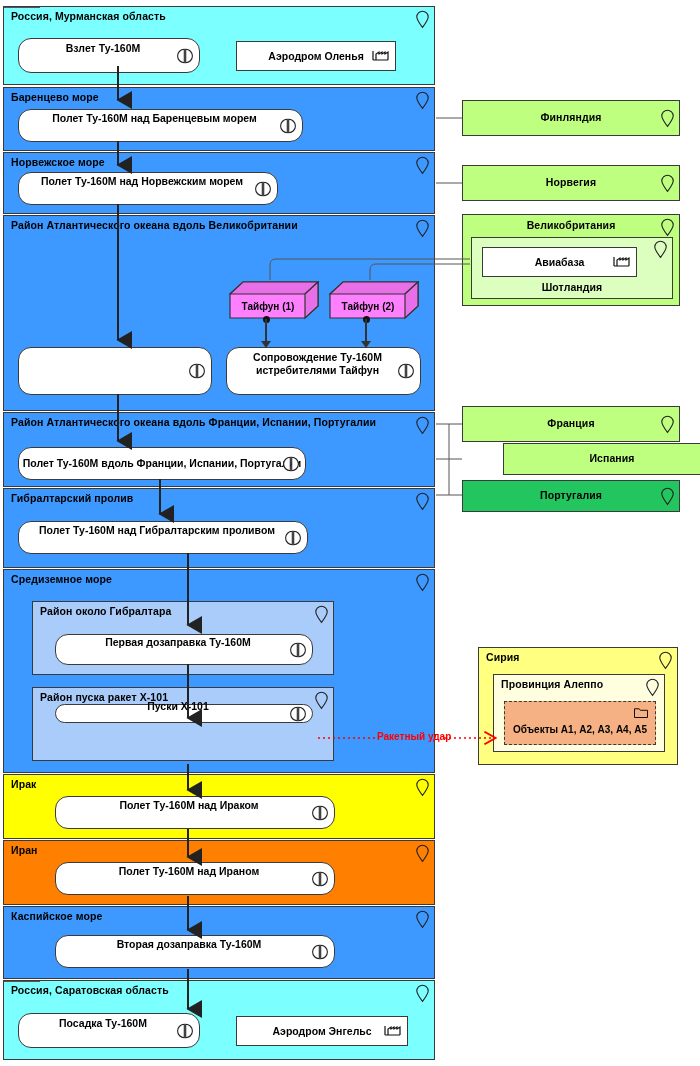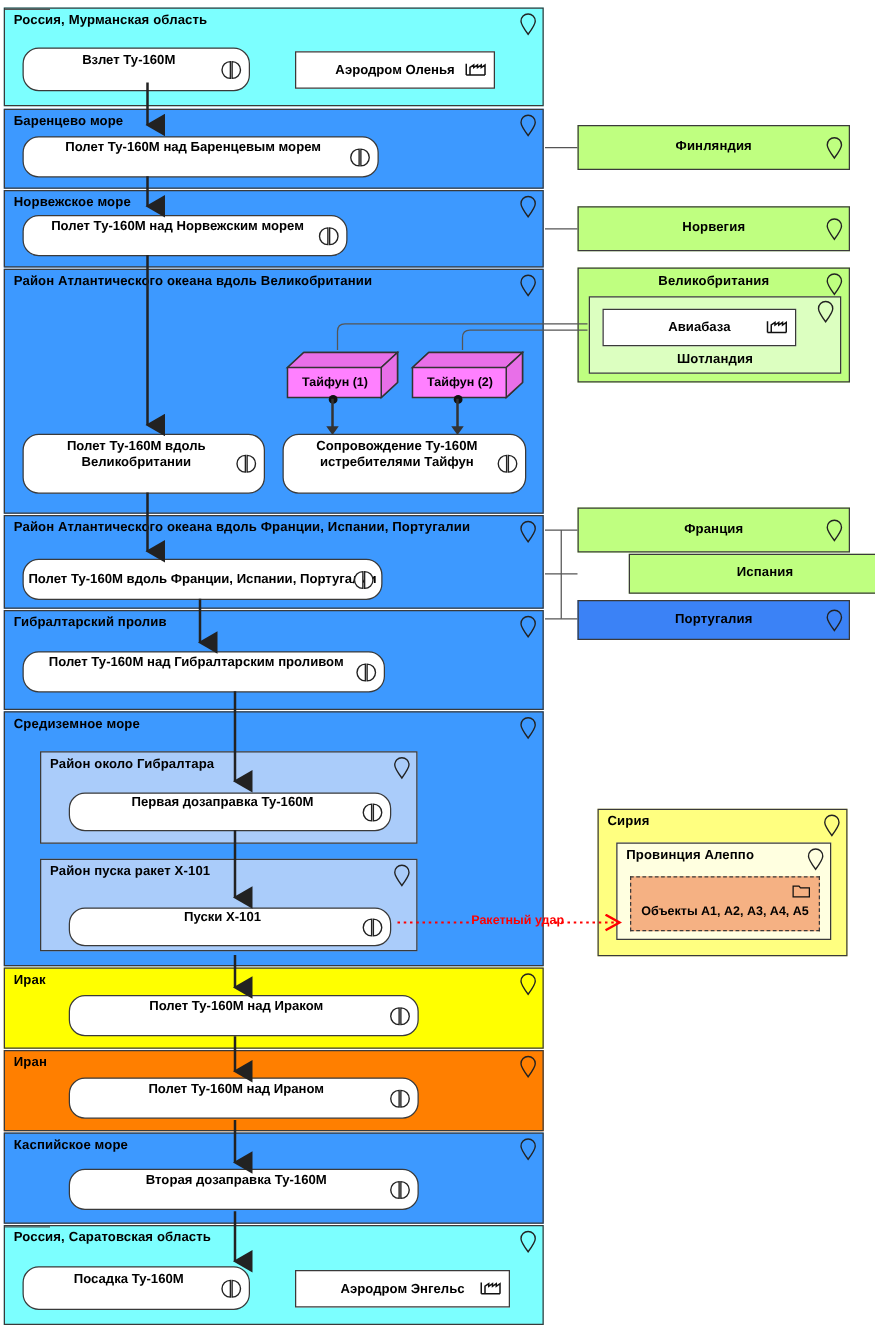--- a/index.html
+++ b/index.html
@@ -200,21 +200,20 @@
     </div>
 
     <div class="dot" style="left:259px;top:100px;"></div>
     <div class="ln vln" style="left:261px;top:103px;height:25px;"></div>
     <div class="arrow" style="left:257px;top:125px;"></div>
     <div class="dot" style="left:359px;top:100px;"></div>
     <div class="ln vln" style="left:361px;top:103px;height:25px;"></div>
     <div class="arrow" style="left:357px;top:125px;"></div>
 
     <div class="proc" style="left:14px;top:131px;width:194px;height:48px;">
-      <span>Полет Ту-160М вдоль Великобритании</span>
       <span class="ico">
         <svg viewBox="0 0 16 16" width="16" height="16">
           <path d="M7.3 1.3 A6.6 6.6 0 0 0 7.3 14.7 Z" fill="#fff" stroke="#222" stroke-width="1.1"></path>
           <path d="M8.7 1.3 A6.6 6.6 0 0 1 8.7 14.7 Z" fill="#fff" stroke="#222" stroke-width="1.1"></path>
         </svg>
       </span>
     </div>
     <div class="proc" style="left:222px;top:131px;width:195px;height:48px;">
       <span>Сопровождение Ту-160М истребителями Тайфун</span>
       <span class="ico">
@@ -288,21 +287,21 @@
       </div>
     </div>
 
     <div class="loc" style="left:28px;top:117px;width:302px;height:74px;background:#AACCFA;">
       <span class="hdr">Район пуска ракет Х-101</span>
       <span class="pin">
         <svg viewBox="0 0 13 17" width="13" height="17">
             <path d="M6.5 16.4 C2.2 10.5 0.8 8.3 0.8 5.9 A5.7 5.7 0 0 1 12.2 5.9 C12.2 8.3 10.8 10.5 6.5 16.4 Z" fill="none" stroke="#222" stroke-width="1.1"></path>
           </svg>
       </span>
-      <div class="proc" style="left:22px;top:38px;width:258px;height:31px;">
+      <div class="proc" style="left:22px;top:16px;width:258px;height:19px;">
         <span>Пуски Х-101</span>
         <span class="ico">
           <svg viewBox="0 0 16 16" width="16" height="16">
             <path d="M7.3 1.3 A6.6 6.6 0 0 0 7.3 14.7 Z" fill="#fff" stroke="#222" stroke-width="1.1"></path>
             <path d="M8.7 1.3 A6.6 6.6 0 0 1 8.7 14.7 Z" fill="#fff" stroke="#222" stroke-width="1.1"></path>
           </svg>
         </span>
       </div>
     </div>
   </div>
@@ -443,21 +442,21 @@
 
   <div class="loc ctr" style="left:462px;top:443px;width:218px;height:32px;background:#BFFF80;margin-left:41px;">
     <span class="hdr" style="top:8px;">Испания</span>
     <span class="pin" style="top:7px;">
       <svg viewBox="0 0 13 17" width="13" height="17">
           <path d="M6.5 16.4 C2.2 10.5 0.8 8.3 0.8 5.9 A5.7 5.7 0 0 1 12.2 5.9 C12.2 8.3 10.8 10.5 6.5 16.4 Z" fill="none" stroke="#222" stroke-width="1.1"></path>
         </svg>
     </span>
   </div>
 
-  <div class="loc ctr" style="left:462px;top:480px;width:218px;height:32px;background:#3b82f6;">
+  <div class="loc ctr" style="left:462px;top:480px;width:218px;height:32px;background:#22c55e;">
     <span class="hdr" style="top:8px;">Португалия</span>
     <span class="pin" style="top:7px;">
       <svg viewBox="0 0 13 17" width="13" height="17">
           <path d="M6.5 16.4 C2.2 10.5 0.8 8.3 0.8 5.9 A5.7 5.7 0 0 1 12.2 5.9 C12.2 8.3 10.8 10.5 6.5 16.4 Z" fill="none" stroke="#222" stroke-width="1.1"></path>
         </svg>
     </span>
   </div>
 
   <div class="loc" style="left:478px;top:647px;width:200px;height:118px;background:#FFFF80;">
     <span class="hdr">Сирия</span>

